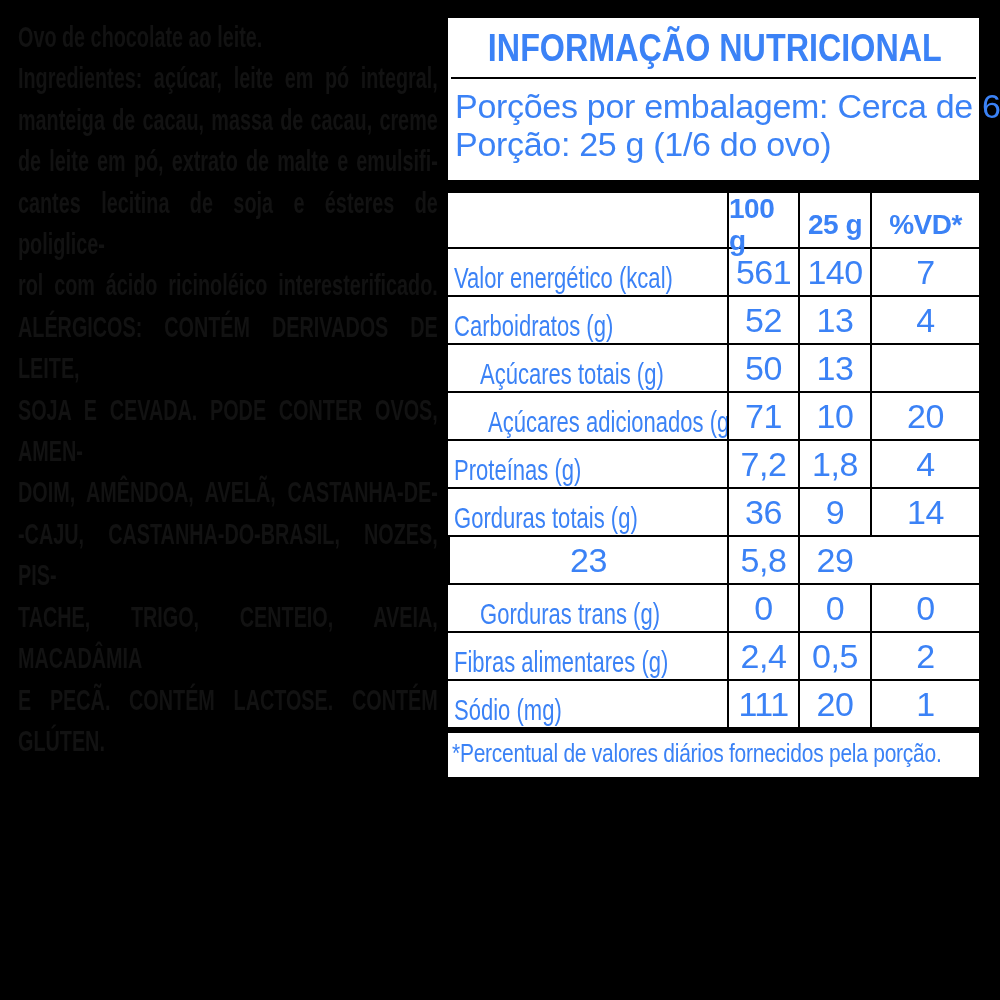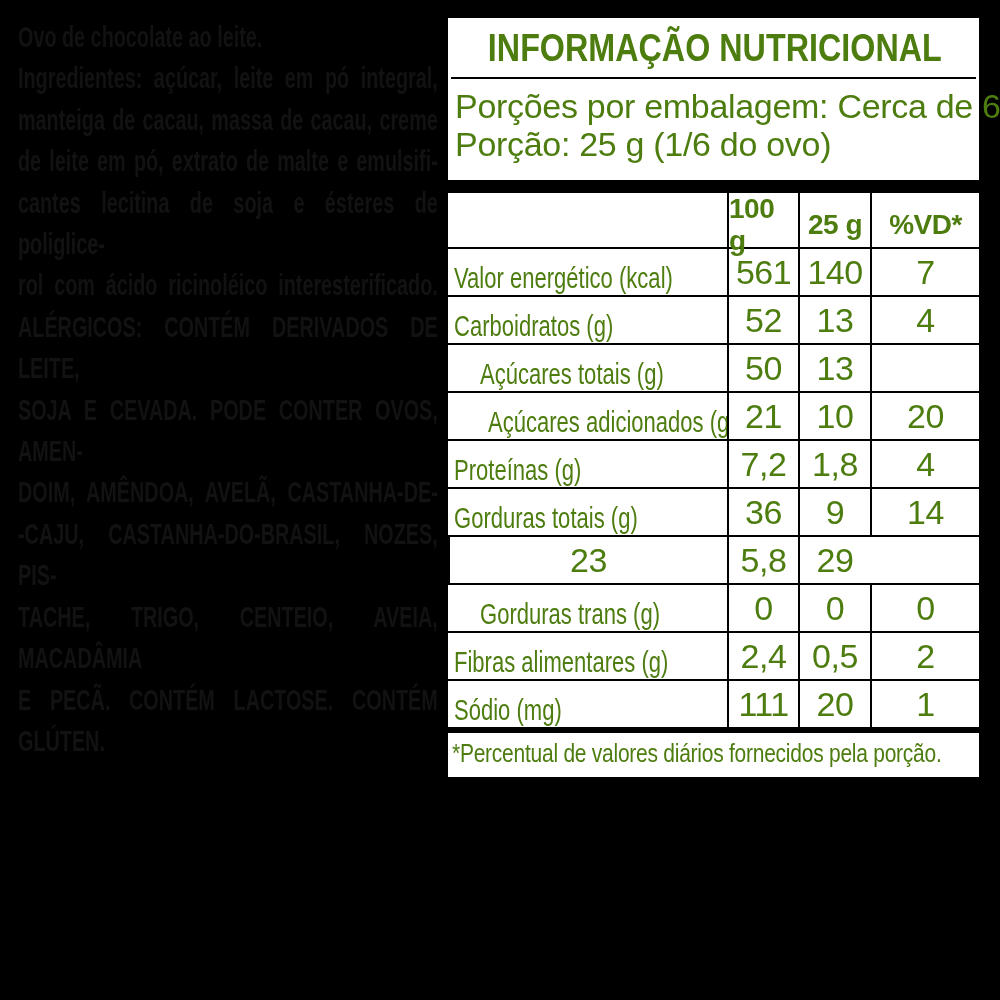--- a/index.html
+++ b/index.html
@@ -36,21 +36,21 @@
   #left-block .plain { text-align: left; }
 
   
   #panel {
     position: absolute;
     left: 444px; top: 14px;
     width: 539px; height: 767px;
     background: #fff;
     border: 4px solid #000;
     box-sizing: border-box;
-    color: #4d7c0f;
+    color: #3b82f6;
   }
   .title {
     margin-top: 11px;
     text-align: center;
     font-weight: 700;
     font-size: 38px;
     line-height: 38px;
     transform: scaleX(0.85);
     white-space: nowrap;
   }
@@ -176,21 +176,21 @@
     </div>
     <div class="vcell">50</div>
     <div class="vcell">13</div>
     <div class="vcell"></div>
   </div>
 
   <div class="nrow">
     <div class="lcell ind2">
       <span class="ltext">Açúcares adicionados (g)</span>
     </div>
-    <div class="vcell">21</div>
+    <div class="vcell">71</div>
     <div class="vcell">10</div>
     <div class="vcell">20</div>
   </div>
 
   <div class="nrow">
     <div class="lcell ind0">
       <span class="ltext">Proteínas (g)</span>
     </div>
     <div class="vcell">7,2</div>
     <div class="vcell">1,8</div>

